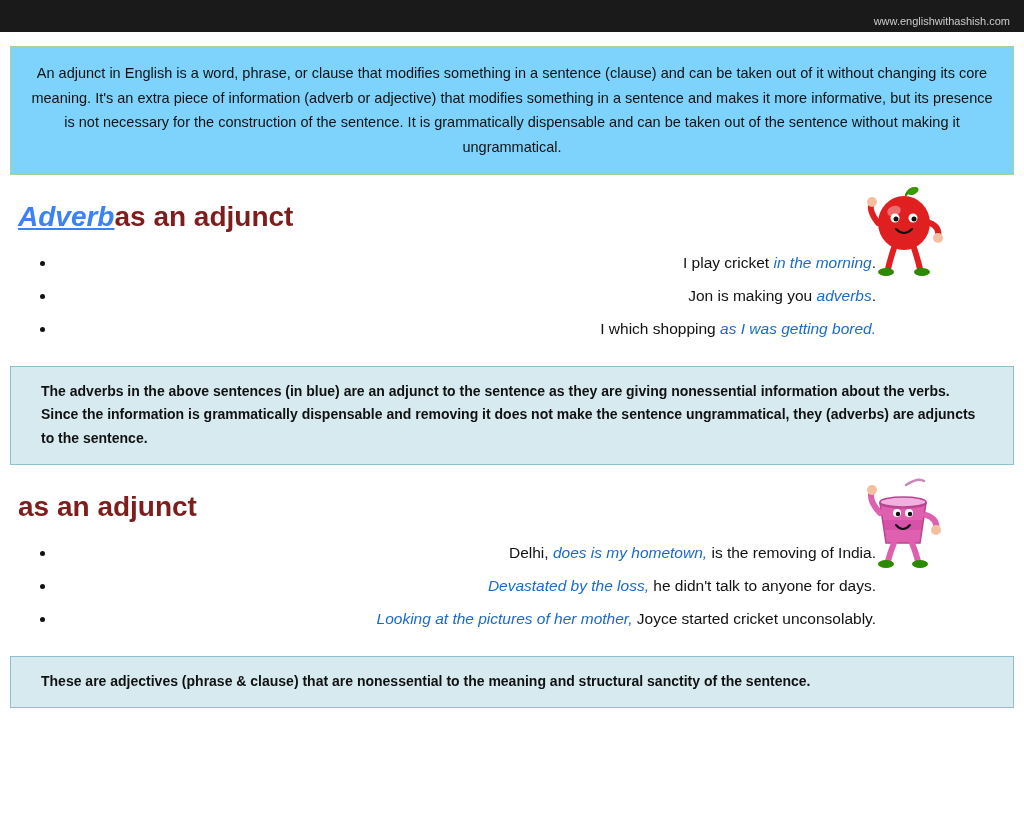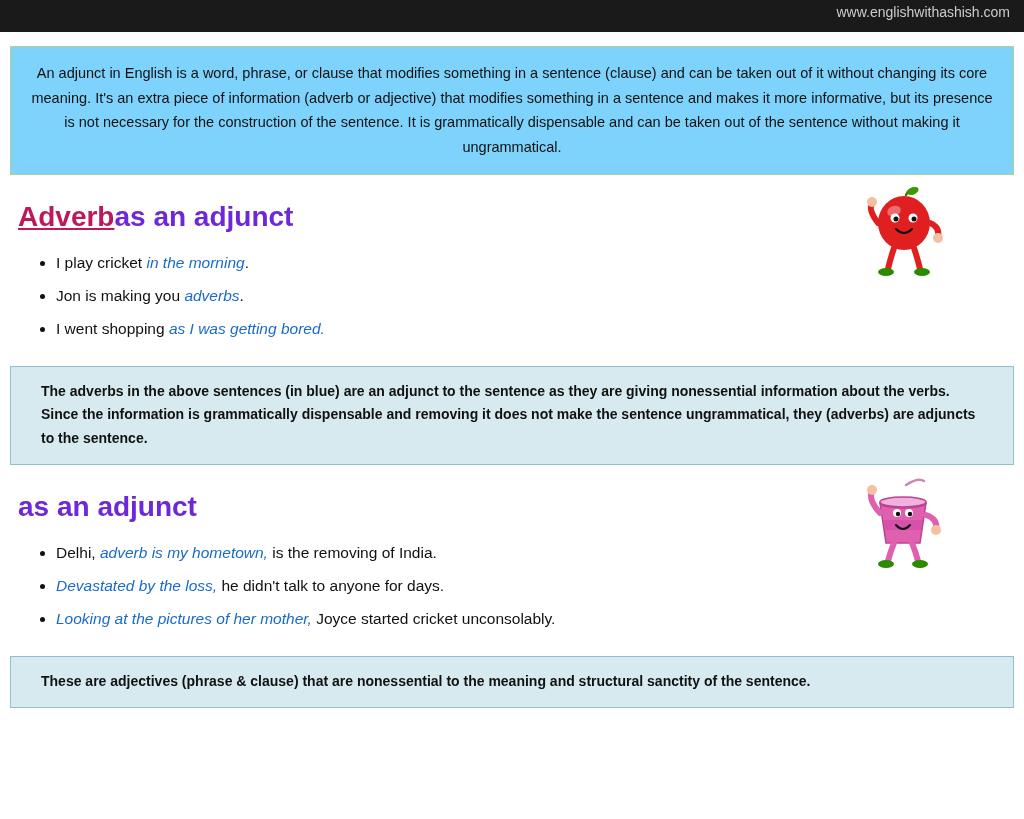--- a/index.html
+++ b/index.html
@@ -19,24 +19,24 @@
     }
     .header-title {
       color: #f7e000;
       font-size: 52px;
       font-weight: 900;
       letter-spacing: 4px;
       font-family: Arial Black, Arial, sans-serif;
     }
     .website-label {
       position: absolute;
-      top: 4px;
+      top: 15px;
       right: 14px;
       color: #cccccc;
-      font-size: 14px;
+      font-size: 11px;
     }
 
     
     .definition-box {
       background: #7dd3fc;
       border: 1.5px solid #b0d090;
       margin: 14px 10px 10px;
       padding: 14px 20px;
       text-align: center;
       font-size: 14.5px;
@@ -55,36 +55,38 @@
       font-size: 28px;
       font-weight: 900;
       font-family: Arial Black, Arial, sans-serif;
       display: flex;
       align-items: center;
       gap: 0;
       margin-bottom: 14px;
       margin-top: 6px;
     }
     .heading-red {
-      color: #be185d;
+      color: #3b82f6;
       text-decoration: underline;
+      font-style: italic;
     }
     .heading-black {
-      color: #6d28d9;
+      color: #7f1d1d;
       font-weight: 900;
       font-style: normal;
       text-decoration: none;
     }
 
     .bullet-list {
       list-style: disc;
       margin-left: 38px;
       font-size: 15.5px;
       line-height: 2;
       color: #111;
+      text-align: right;
     }
     .bullet-list li {
       margin-bottom: 2px;
     }
     .blue-italic {
       color: #1a6acc;
       font-style: italic;
     }
 
     
@@ -180,21 +182,21 @@
     </div>
 
     <ul class="bullet-list">
       <li>
         <span>I play cricket </span><span class="blue-italic">in the morning</span><span>.</span>
       </li>
       <li>
         <span>Jon is making you </span><span class="blue-italic">adverbs</span><span>.</span>
       </li>
       <li>
-        <span>I went shopping </span><span class="blue-italic">as I was getting bored.</span>
+        <span>I which shopping </span><span class="blue-italic">as I was getting bored.</span>
       </li>
     </ul>
   </div>
 </div>
 
 <div class="info-box">
   <span>The adverbs in the above sentences (in blue) are an adjunct to the sentence as they are giving nonessential information about the verbs. Since the information is grammatically dispensable and removing it does not make the sentence ungrammatical, they (adverbs) are adjuncts to the sentence.</span>
 </div>
 
 <div class="section section-with-char">
@@ -235,21 +237,21 @@
     </svg>
   </div>
 
   <div class="section-inner">
     <div class="section-heading">
       <span class="heading-black"> as an adjunct</span>
     </div>
 
     <ul class="bullet-list">
       <li>
-        <span>Delhi, </span><span class="blue-italic">adverb is my hometown,</span><span> is the removing of India.</span>
+        <span>Delhi, </span><span class="blue-italic">does is my hometown,</span><span> is the removing of India.</span>
       </li>
       <li>
         <span class="blue-italic">Devastated by the loss,</span><span> he didn't talk to anyone for days.</span>
       </li>
       <li>
         <span class="blue-italic">Looking at the pictures of her mother,</span><span> Joyce started cricket unconsolably.</span>
       </li>
     </ul>
   </div>
 </div>

